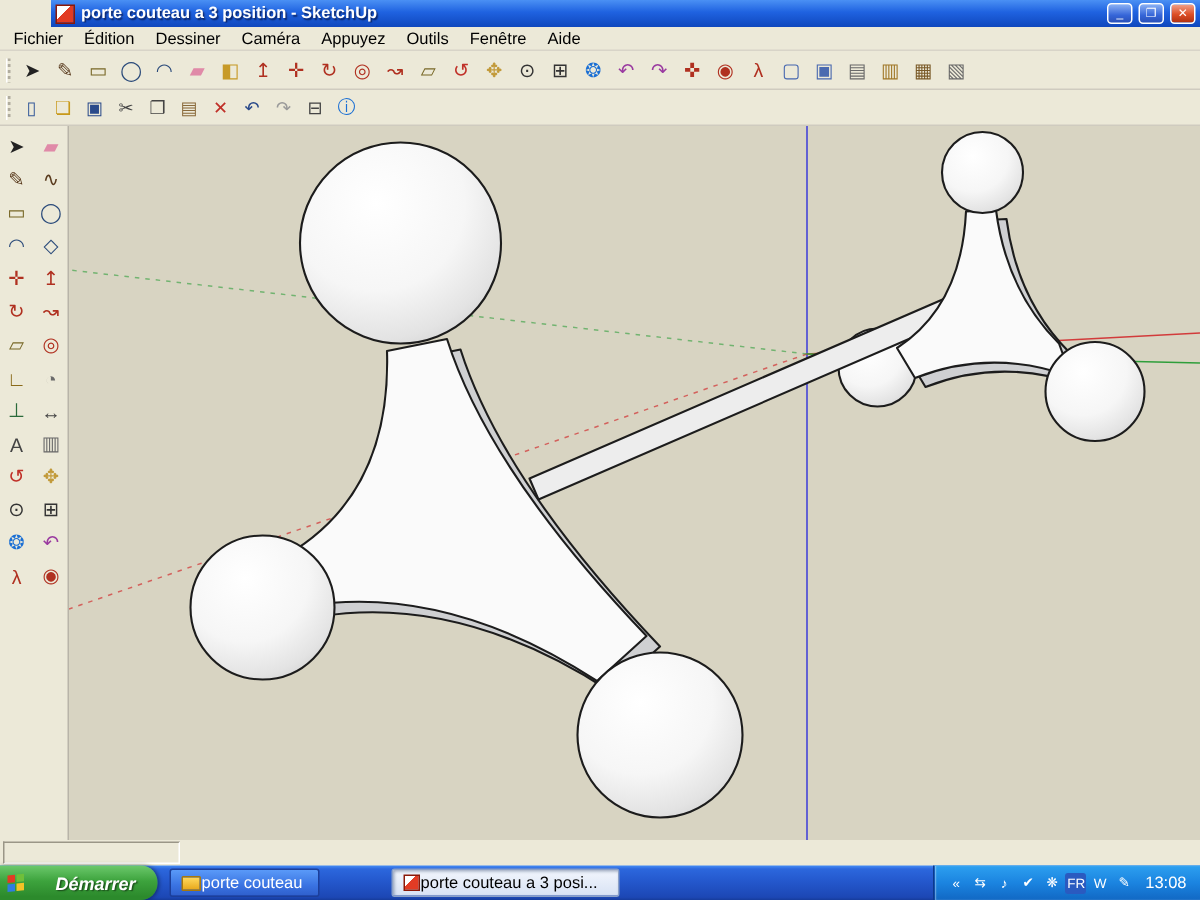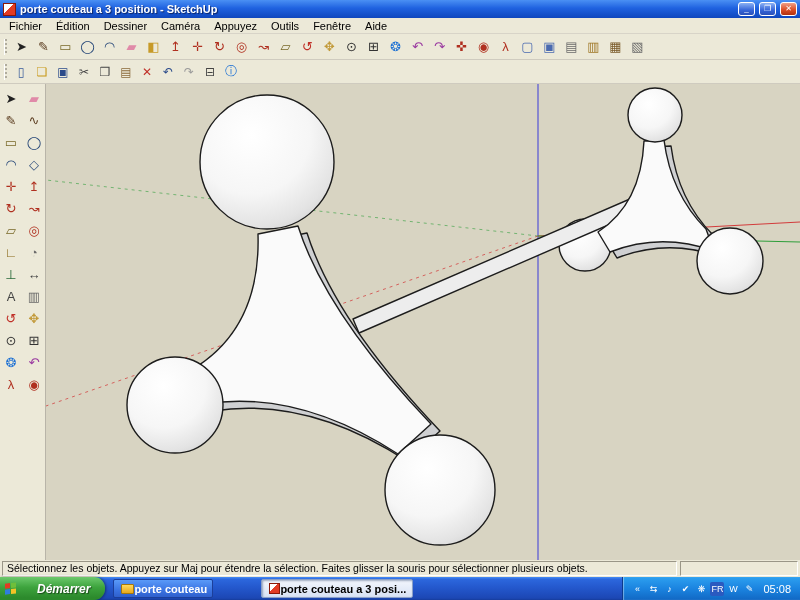--- a/index.html
+++ b/index.html
@@ -1,21 +1,21 @@
 <!DOCTYPE html>
 <html><head>
 <meta charset="utf-8">
 <style>
   html,body{margin:0;padding:0;background:#000;}
   *{box-sizing:border-box;font-family:"Liberation Sans","DejaVu Sans",sans-serif;}
   .screen{position:relative;width:800px;height:600px;overflow:hidden;background:#ece9d8;}
 
   
   .titlebar{display:flex;align-items:center;gap:4px;padding:0 3px;height:18px;
-    background:linear-gradient(180deg,#4a90f4 0%,#1f62e0 45%,#0f47bd 100%);}
+    background:linear-gradient(180deg,#4a90f4 0%,#1f62e0 45%,#0f47bd 100%);margin-left:34px;}
   .app-ico{width:13px;height:13px;background:linear-gradient(135deg,#ffffff 42%,#e23b24 42%);border:1px solid #8a1808;flex:none;}
   .title-text{flex:1;color:#fff;font-weight:bold;font-size:11px;text-shadow:1px 1px 1px rgba(0,0,30,.6);white-space:nowrap;overflow:hidden;}
   .winbtn{width:17px;height:14px;border:1px solid #fff;border-radius:3px;color:#fff;font-size:8px;line-height:12px;text-align:center;flex:none;
     background:linear-gradient(180deg,#8ab0f4,#3565d8 60%,#2a50b8);}
   .winbtn.close{background:linear-gradient(180deg,#f0a088,#dd4f27 55%,#b03010);}
 
   
   .menubar{height:16px;background:#ece9d8;display:flex;align-items:center;padding-left:2px;border-bottom:1px solid #d8d4c8;font-size:11px;color:#000;}
   .menu-item{padding:1px 7px;white-space:nowrap;}
 
@@ -46,21 +46,21 @@
     background:linear-gradient(180deg,#458cf5 0%,#2c67dd 10%,#2458cd 45%,#1c47b4 92%,#163c9c 100%);}
   .start-btn{height:23px;display:flex;align-items:center;gap:20px;padding:0 15px 0 5px;flex:none;
     background:linear-gradient(180deg,#6cc96c 0%,#3da33d 45%,#2c8a2c 90%);
     border-radius:0 11px 11px 0;box-shadow:1px 0 3px rgba(0,0,0,.45);
     color:#fff;font-size:12px;font-weight:bold;font-style:italic;text-shadow:1px 1px 1px rgba(0,0,0,.5);}
   .flag{width:12px;height:12px;display:grid;grid-template-columns:5px 5px;grid-template-rows:5px 5px;gap:1px;transform:skewY(-6deg);flex:none;}
   .flag span:nth-child(1){background:#e23b24;}
   .flag span:nth-child(2){background:#6fbf3a;}
   .flag span:nth-child(3){background:#2f7de0;}
   .flag span:nth-child(4){background:#f3c326;}
-  .task-btn{height:19px;margin:0 2px;display:flex;align-items:center;gap:0;padding:0 7px;font-size:11px;border-radius:2px;white-space:nowrap;overflow:hidden;font-weight:bold;}
+  .task-btn{height:19px;margin:0 2px;display:flex;align-items:center;gap:0;padding:0 7px;font-size:11px;border-radius:2px;white-space:nowrap;overflow:hidden;}
   .task-btn.inactive{background:linear-gradient(180deg,#5a9af8,#3a73e2 60%,#2f60cd);border:1px solid #1c3f9a;color:#fff;width:100px;margin-left:8px;}
   .task-btn.active{background:linear-gradient(180deg,#f2f6fd,#d8e2f4);border:1px solid #8aa0c8;color:#000;width:152px;box-shadow:inset 1px 1px 2px rgba(60,80,120,.45);margin-left:46px;}
   .task-icon-folder{width:13px;height:10px;background:linear-gradient(180deg,#ffd95e,#e8a81c);border:1px solid #a8780a;border-radius:1px;flex:none;}
   .task-icon-su{width:11px;height:11px;background:linear-gradient(135deg,#ffffff 40%,#e23b24 40%);border:1px solid #8a1808;flex:none;}
   .tray{margin-left:auto;height:23px;display:flex;align-items:center;gap:2px;padding:0 9px 0 7px;
     background:linear-gradient(180deg,#2da0f0 0%,#1b84e0 50%,#1168c4 100%);
     border-left:1px solid #0c3a8c;box-shadow:inset 1px 0 1px rgba(255,255,255,.4);}
   .tray-ico{min-width:14px;height:14px;display:flex;align-items:center;justify-content:center;color:#fff;font-size:9px;border-radius:2px;padding:0 1px;}
   .clock{color:#fff;font-size:11px;margin-left:5px;}
 </style>
@@ -214,21 +214,20 @@
           </g>
 
           <circle cx="609" cy="31" r="27" fill="url(#sph)"></circle>
           <circle cx="684" cy="177" r="33" fill="url(#sph)"></circle>
         </g>
       </svg>
     </div>
   </div>
 
   <div class="statusbar">
-    <span class="status-msg">Sélectionnez les objets. Appuyez sur Maj pour étendre la sélection. Faites glisser la souris pour sélectionner plusieurs objets.</span>
     <span class="measure-box"></span>
   </div>
 
   <div class="taskbar">
     <div class="start-btn">
       <span class="flag">
           <span></span>
           <span></span>
           <span></span>
           <span></span>
@@ -250,17 +249,17 @@
       <span style="display:flex;align-items:center;gap:2px;">
         <span class="tray-ico">«</span>
           <span class="tray-ico">⇆</span>
           <span class="tray-ico">♪</span>
           <span class="tray-ico">✔</span>
           <span class="tray-ico">❋</span>
           <span class="tray-ico" style="background: rgb(42, 90, 192); text-align: center;">FR</span>
           <span class="tray-ico">W</span>
           <span class="tray-ico">✎</span>
       </span>
-      <span class="clock">05:08</span>
+      <span class="clock">13:08</span>
     </div>
   </div>
 
 </div>
 
 </body></html>

